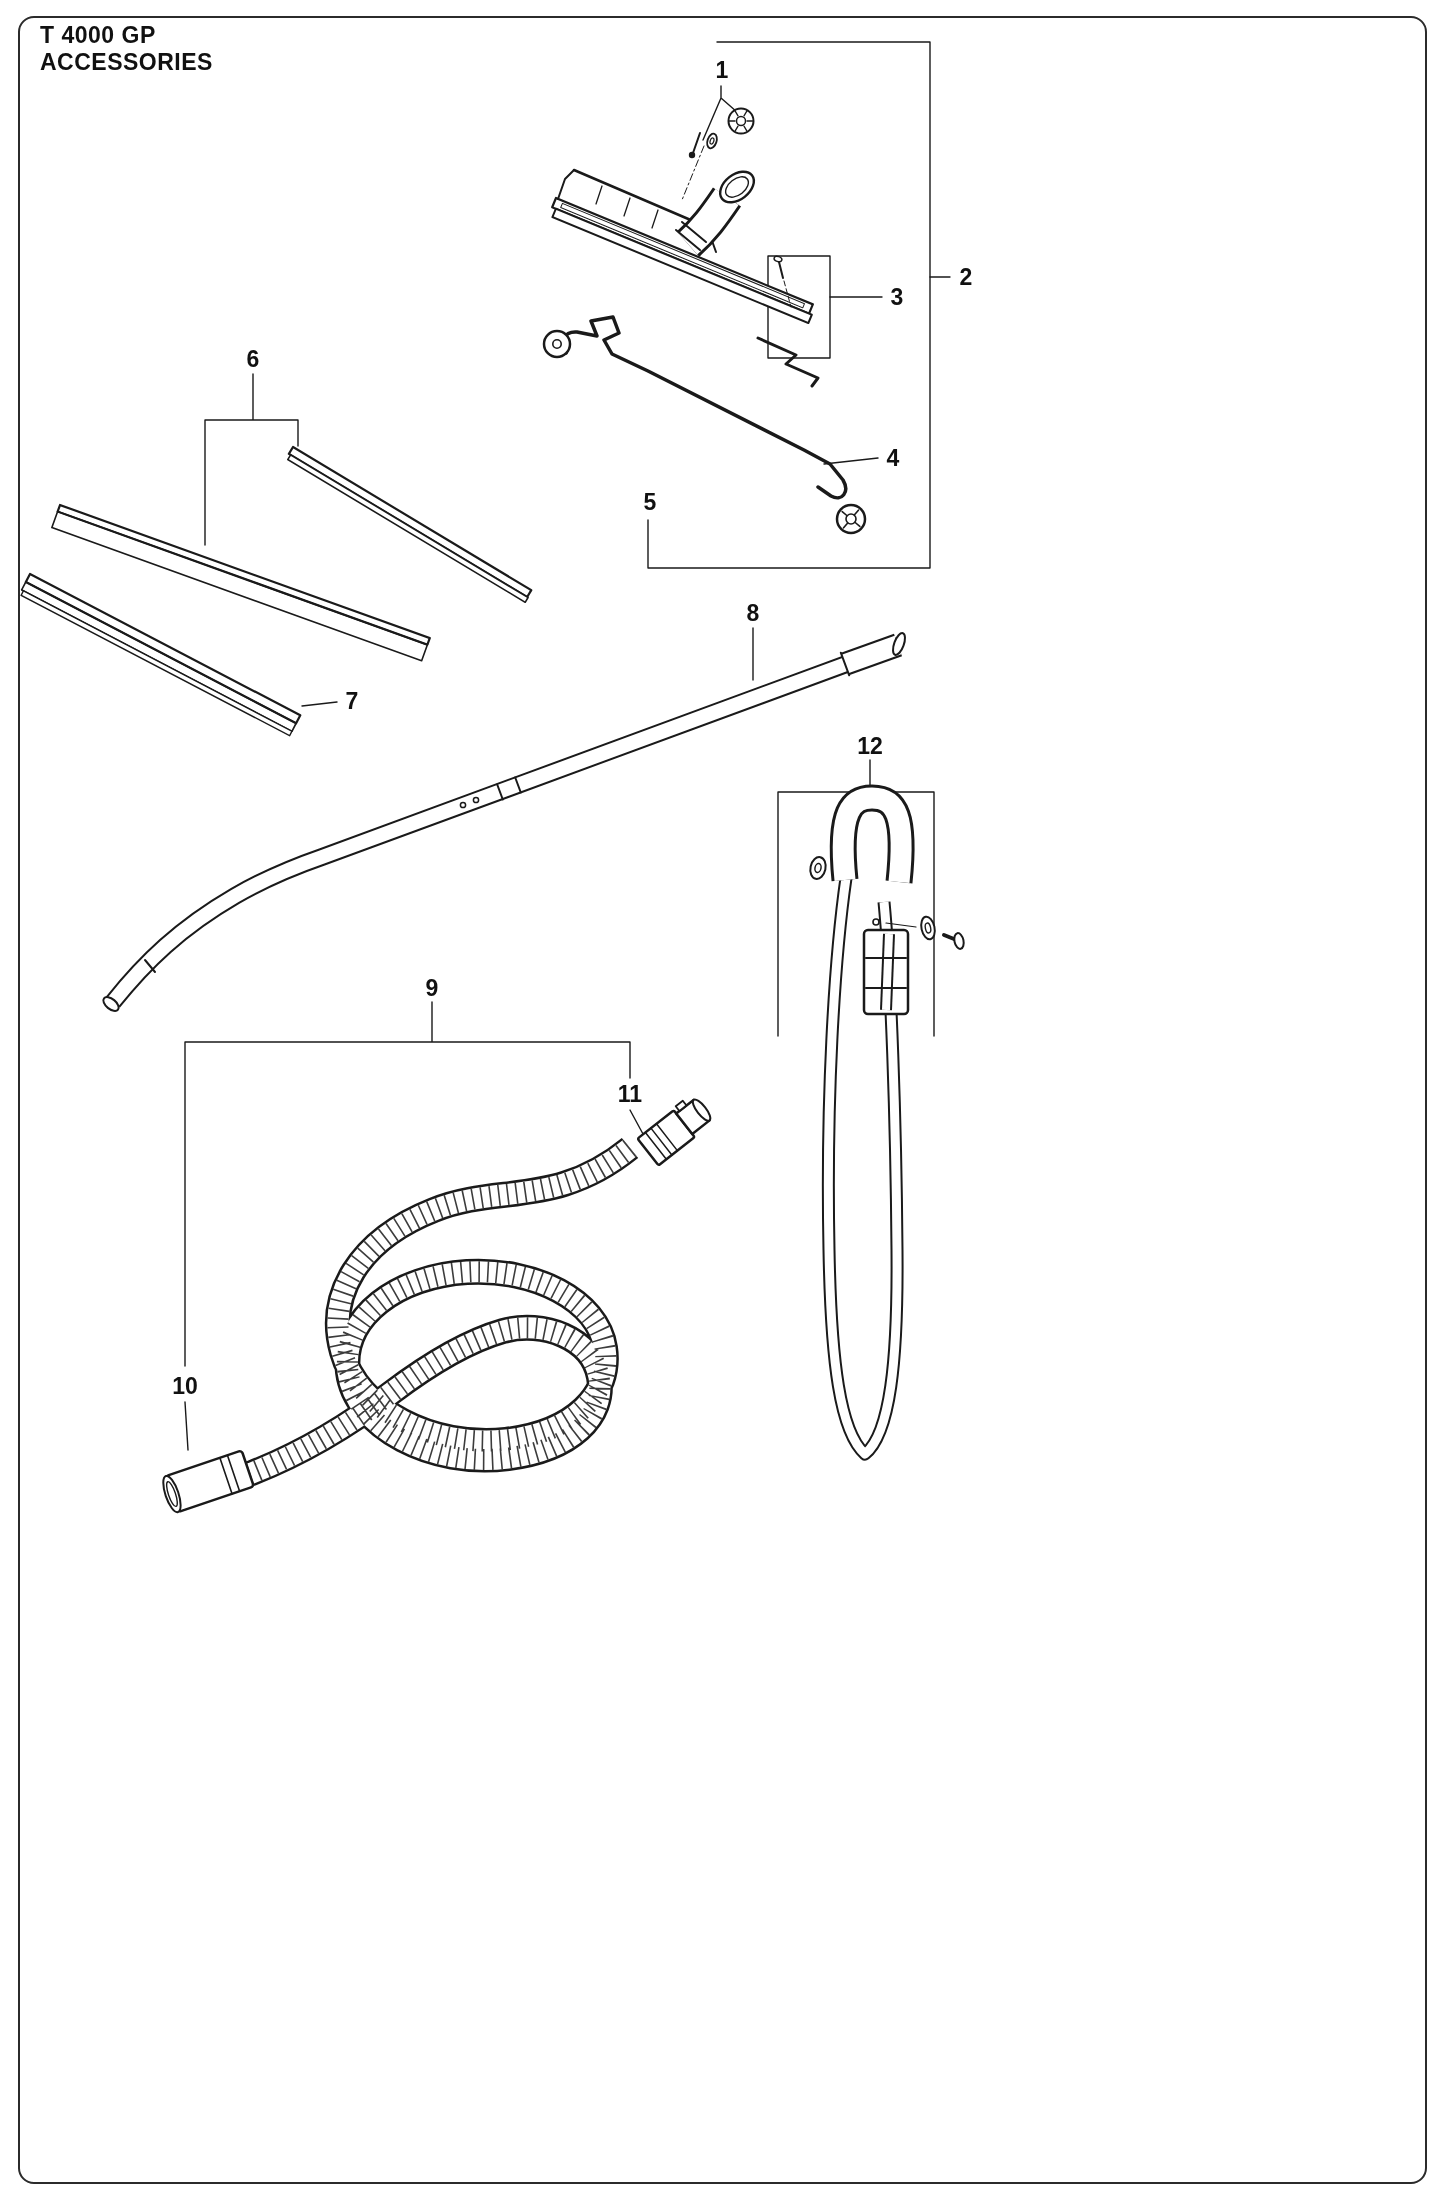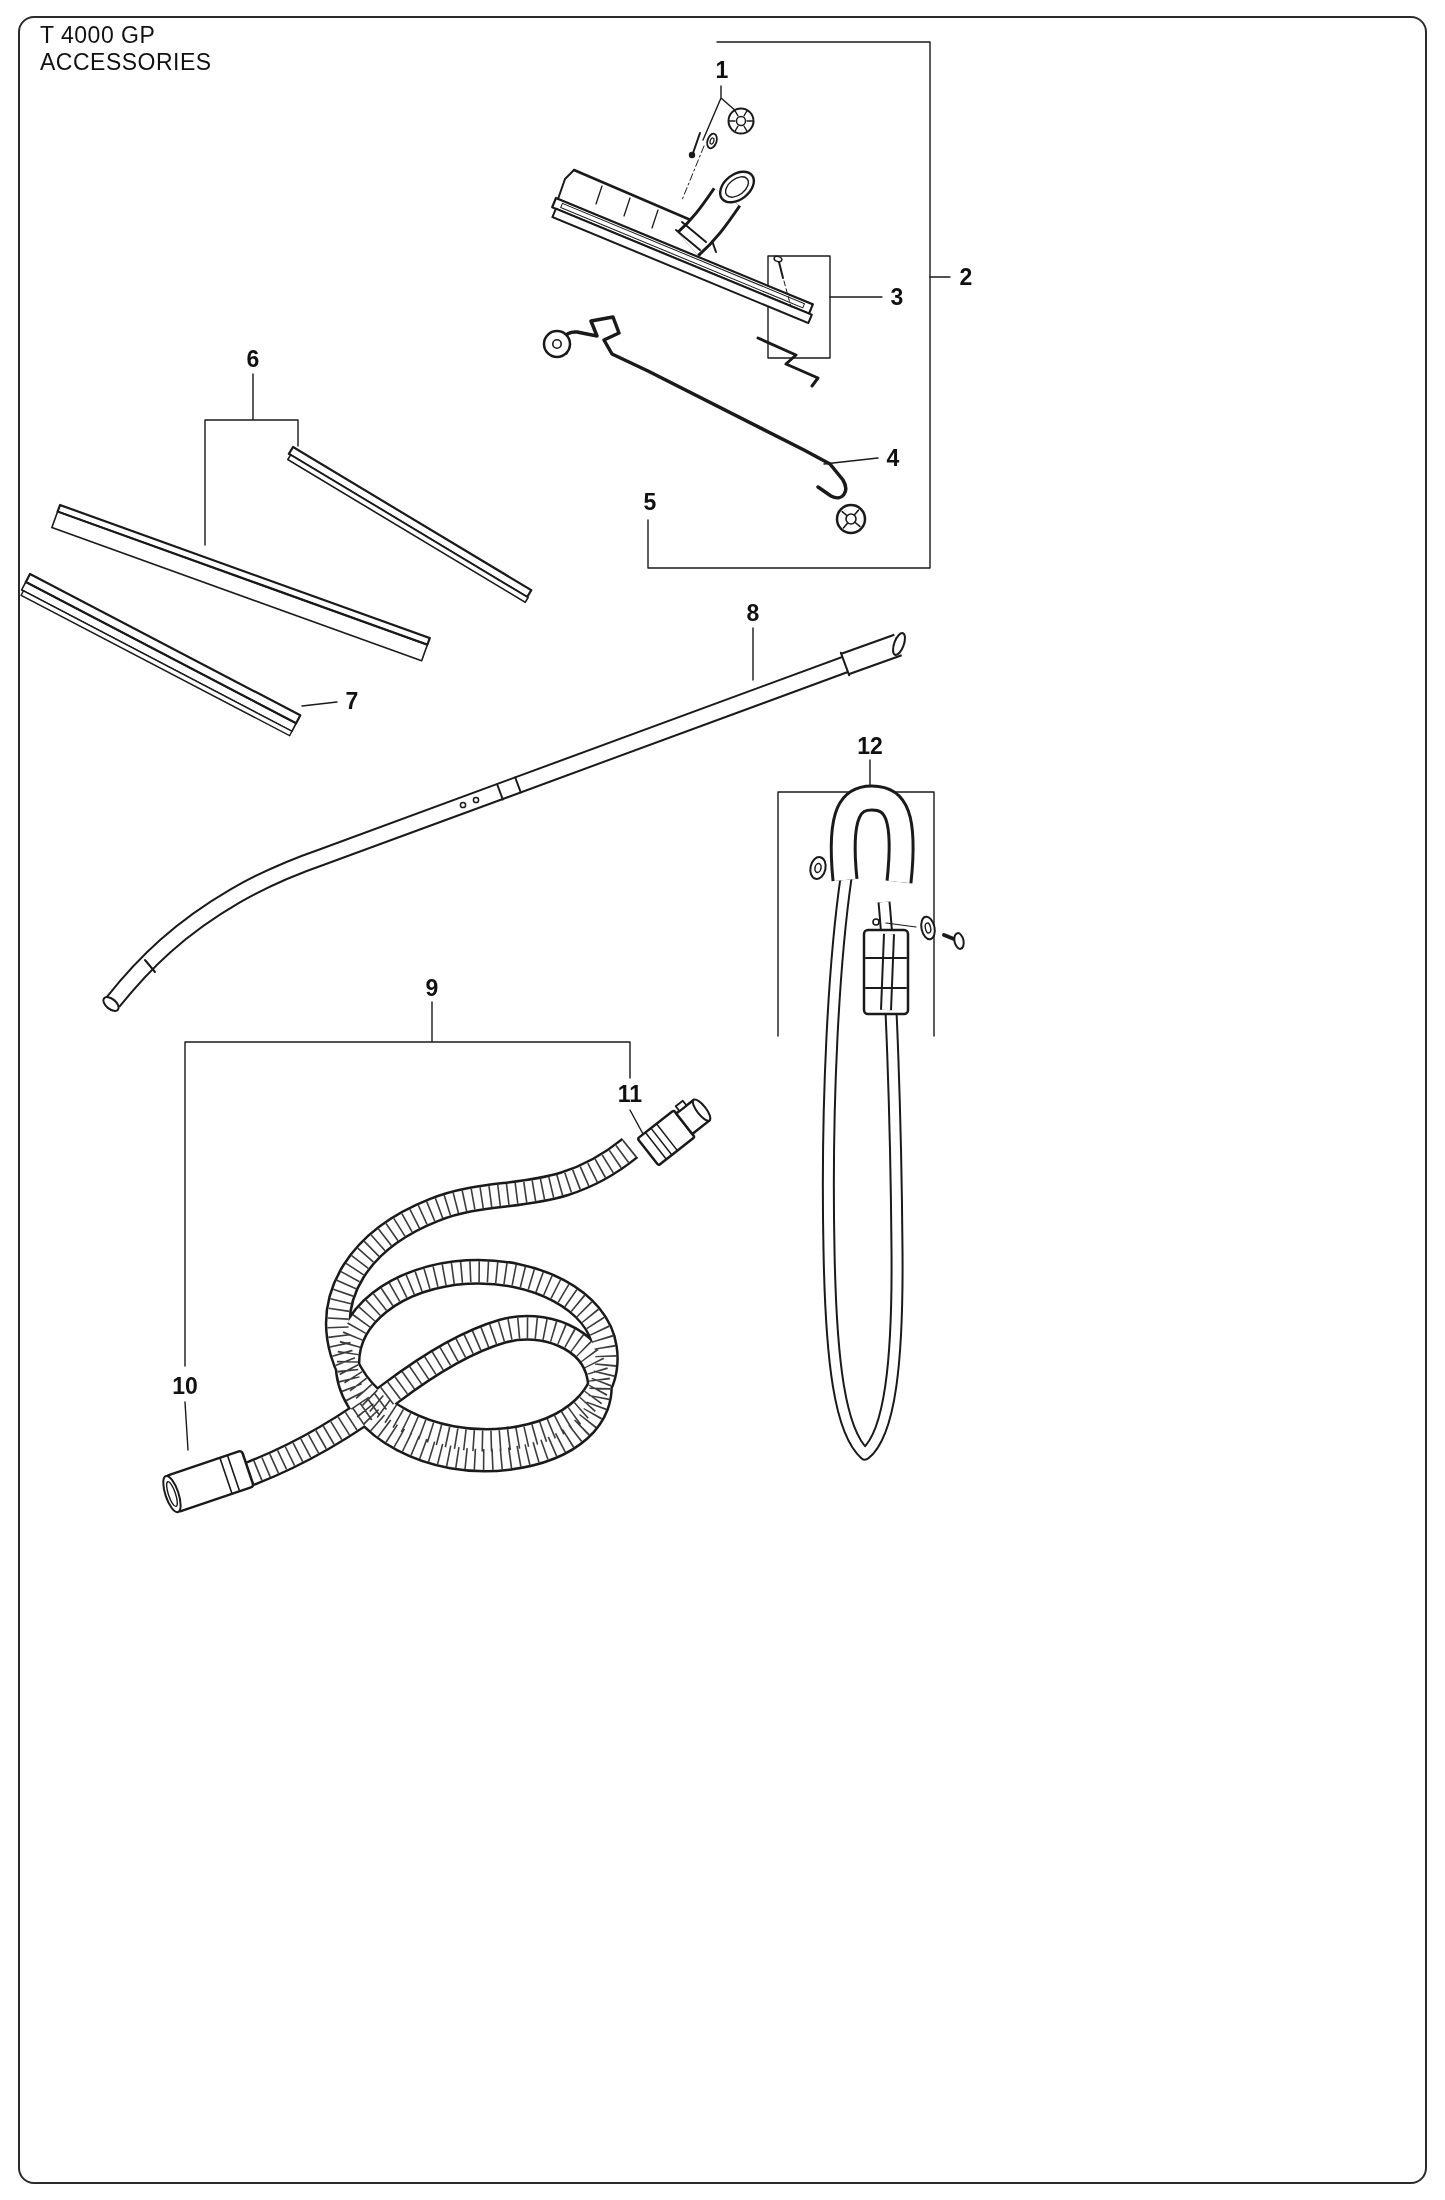--- a/index.html
+++ b/index.html
@@ -1,18 +1,18 @@
 <!DOCTYPE html>
 <html><head>
 <meta charset="utf-8">
 <style>
   html,body{margin:0;padding:0;background:#e8e8e8;}
   .page{position:relative;width:1445px;height:2200px;background:#ffffff;font-family:"Liberation Sans",sans-serif;overflow:hidden;}
   .page-border{position:absolute;left:18px;top:16px;right:18px;bottom:16px;border:2px solid #2b2b2b;border-radius:16px;pointer-events:none;}
-  .title-block{position:absolute;left:40px;top:22px;color:#111;font-weight:400;font-size:23px;line-height:27px;letter-spacing:.5px;}
+  .title-block{position:absolute;left:40px;top:22px;color:#111;font-weight:700;font-size:23px;line-height:27px;letter-spacing:.5px;}
   svg.diagram{position:absolute;left:0;top:0;width:1445px;height:2200px;}
   .ln{stroke:#1a1a1a;fill:none;stroke-linecap:round;stroke-linejoin:round;}
   .ol{stroke:#1a1a1a;fill:#ffffff;stroke-linecap:round;stroke-linejoin:round;}
   .wln{stroke:#ffffff;fill:none;stroke-linecap:butt;stroke-linejoin:round;}
   .bln{stroke:#1a1a1a;fill:none;stroke-linecap:butt;stroke-linejoin:round;}
   .rib{stroke:#1a1a1a;fill:none;opacity:.85;stroke-linecap:butt;}
   .dk{fill:#1a1a1a;stroke:none;}
   .callout{font-family:"Liberation Sans",sans-serif;font-weight:700;font-size:23px;fill:#111;stroke:none;}
 </style>
 </head>

